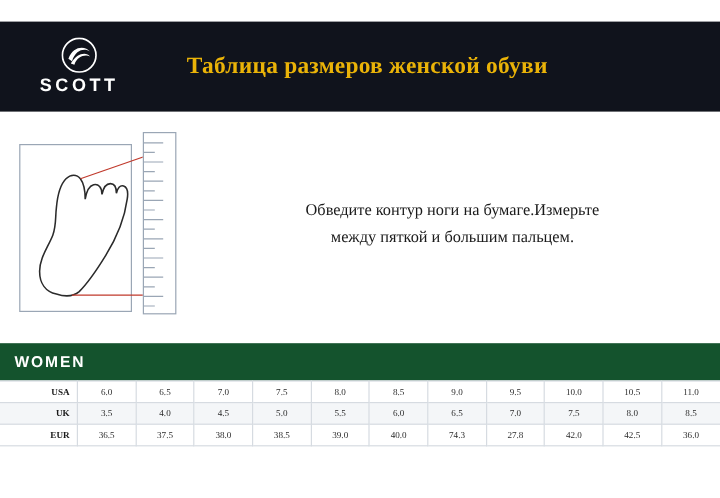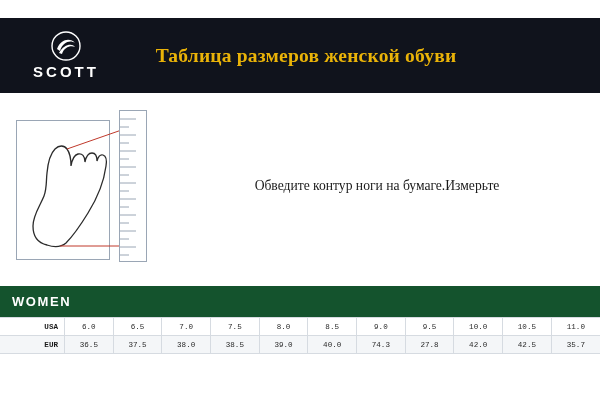--- a/index.html
+++ b/index.html
@@ -133,21 +133,21 @@
     border-collapse: collapse;
     table-layout: fixed;
     font-size: 7.6px;
     color: #2b2b2b;
   }
   table.sizes td {
     border: 1px solid #d6dbe1;
     height: 17px;
     text-align: center;
     padding: 0;
-    font-family: Liberation Mono, monospace;
+    font-family: Liberation Serif, serif;
   }
   table.sizes td.rowlabel {
     width: 58px;
     text-align: right;
     padding-right: 6px;
     font-weight: bold;
     color: #1a1a1a;
     border-left: none;
   }
   table.sizes tr:nth-child(odd) td {
@@ -219,20 +219,21 @@
             <line x1="0" y1="128" x2="9" y2="128"></line>
             <line x1="0" y1="136" x2="16" y2="136"></line>
             <line x1="0" y1="144" x2="9" y2="144"></line>
           </g>
         </svg>
       </div>
     </div>
 
     <div class="instructions">
       <div>Обведите контур ноги на бумаге.Измерьте</div>
+      <div>между пяткой и большим пальцем.</div>
     </div>
   </div>
 
   <div class="table-wrap">
     <div class="women-bar">WOMEN</div>
     <table class="sizes">
       <tbody>
         <tr>
           <td class="rowlabel">USA</td>
           <td>6.0</td>
@@ -241,30 +242,44 @@
           <td>7.5</td>
           <td>8.0</td>
           <td>8.5</td>
           <td>9.0</td>
           <td>9.5</td>
           <td>10.0</td>
           <td>10.5</td>
           <td>11.0</td>
         </tr>
         <tr>
+          <td class="rowlabel">UK</td>
+          <td>3.5</td>
+          <td>4.0</td>
+          <td>4.5</td>
+          <td>5.0</td>
+          <td>5.5</td>
+          <td>6.0</td>
+          <td>6.5</td>
+          <td>7.0</td>
+          <td>7.5</td>
+          <td>8.0</td>
+          <td>8.5</td>
+        </tr>
+        <tr>
           <td class="rowlabel">EUR</td>
           <td>36.5</td>
           <td>37.5</td>
           <td>38.0</td>
           <td>38.5</td>
           <td>39.0</td>
           <td>40.0</td>
           <td>74.3</td>
           <td>27.8</td>
           <td>42.0</td>
           <td>42.5</td>
-          <td>35.7</td>
+          <td>36.0</td>
         </tr>
       </tbody>
     </table>
   </div>
 
 </div>
 
 </body></html>

